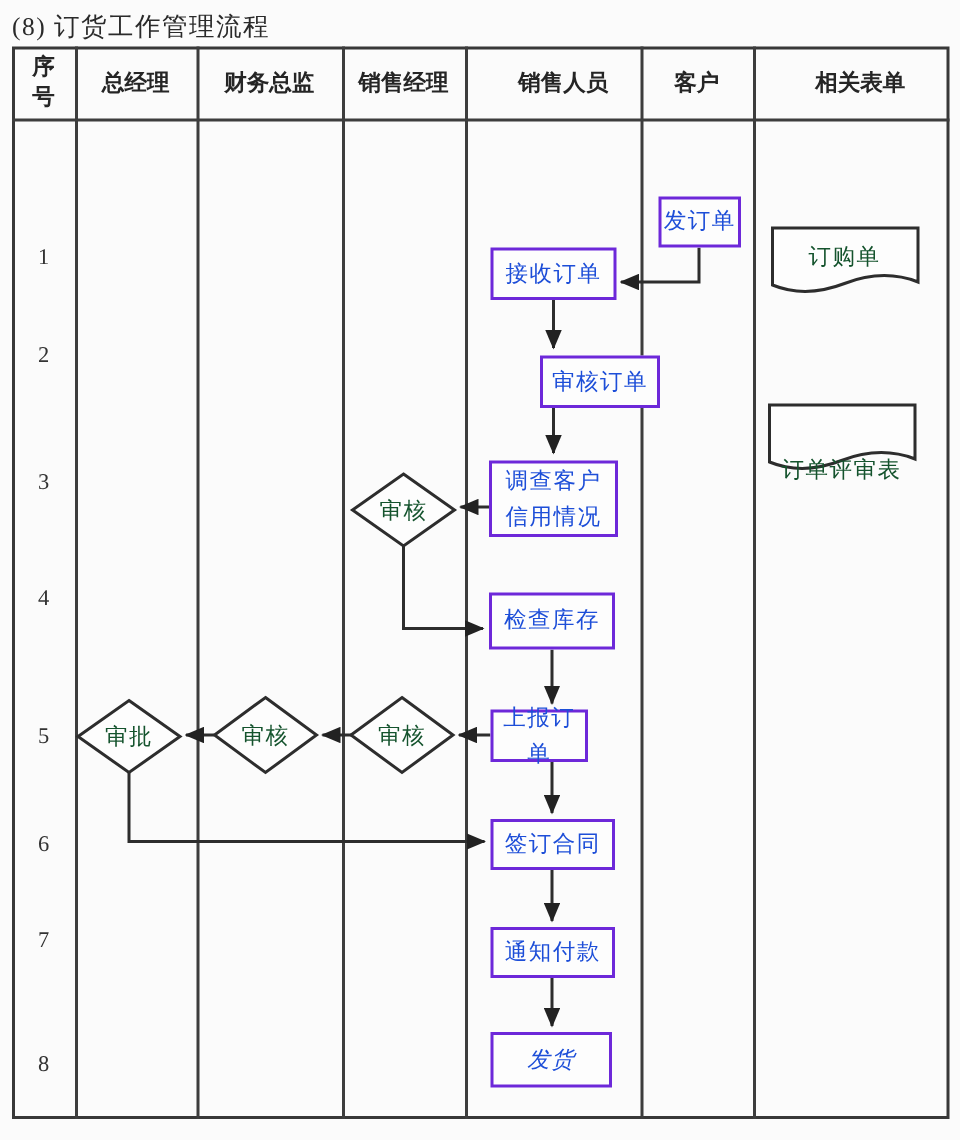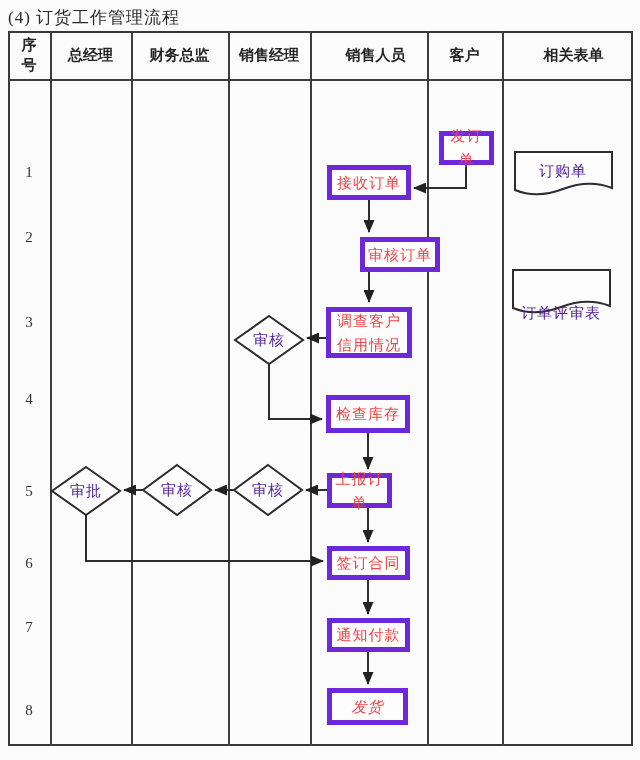--- a/index.html
+++ b/index.html
@@ -34,37 +34,37 @@
   }
   .hcell .narrow{display:inline-block;width:18px;line-height:1.35;}
   .rownum{
     position:absolute;left:8px;width:42px;height:20px;
     display:flex;align-items:center;justify-content:center;
     font-size:15px;color:#333;
   }
   svg.links{position:absolute;left:0;top:0;z-index:2;}
   .node{
     position:absolute;box-sizing:border-box;z-index:3;
-    border:5px solid #6d28d9;background:#fdfdfd;
+    border:2px solid #6d28d9;background:#fdfdfd;
     display:flex;align-items:center;justify-content:center;
-    font-size:15px;color:#ef4444;text-align:center;line-height:1.6;
+    font-size:15px;color:#1d4ed8;text-align:center;line-height:1.6;
     letter-spacing:1px;
   }
   .shape-label{
     position:absolute;z-index:3;width:100px;height:20px;
     display:flex;align-items:center;justify-content:center;
-    font-size:15px;color:#4c1d95;letter-spacing:1px;
+    font-size:15px;color:#14532d;letter-spacing:1px;
   }
 </style>
 </head>
 <body>
 
 <div class="canvas">
 
-  <div class="title">(4) 订货工作管理流程</div>
+  <div class="title">(8) 订货工作管理流程</div>
 
   <div class="grid"></div>
   <div class="vline" style="left:50px"></div>
   <div class="vline" style="left:131px"></div>
   <div class="vline" style="left:228px"></div>
   <div class="vline" style="left:310px"></div>
   <div class="vline" style="left:427px"></div>
   <div class="vline" style="left:502px"></div>
   <div class="hline" style="top:79px"></div>
 

